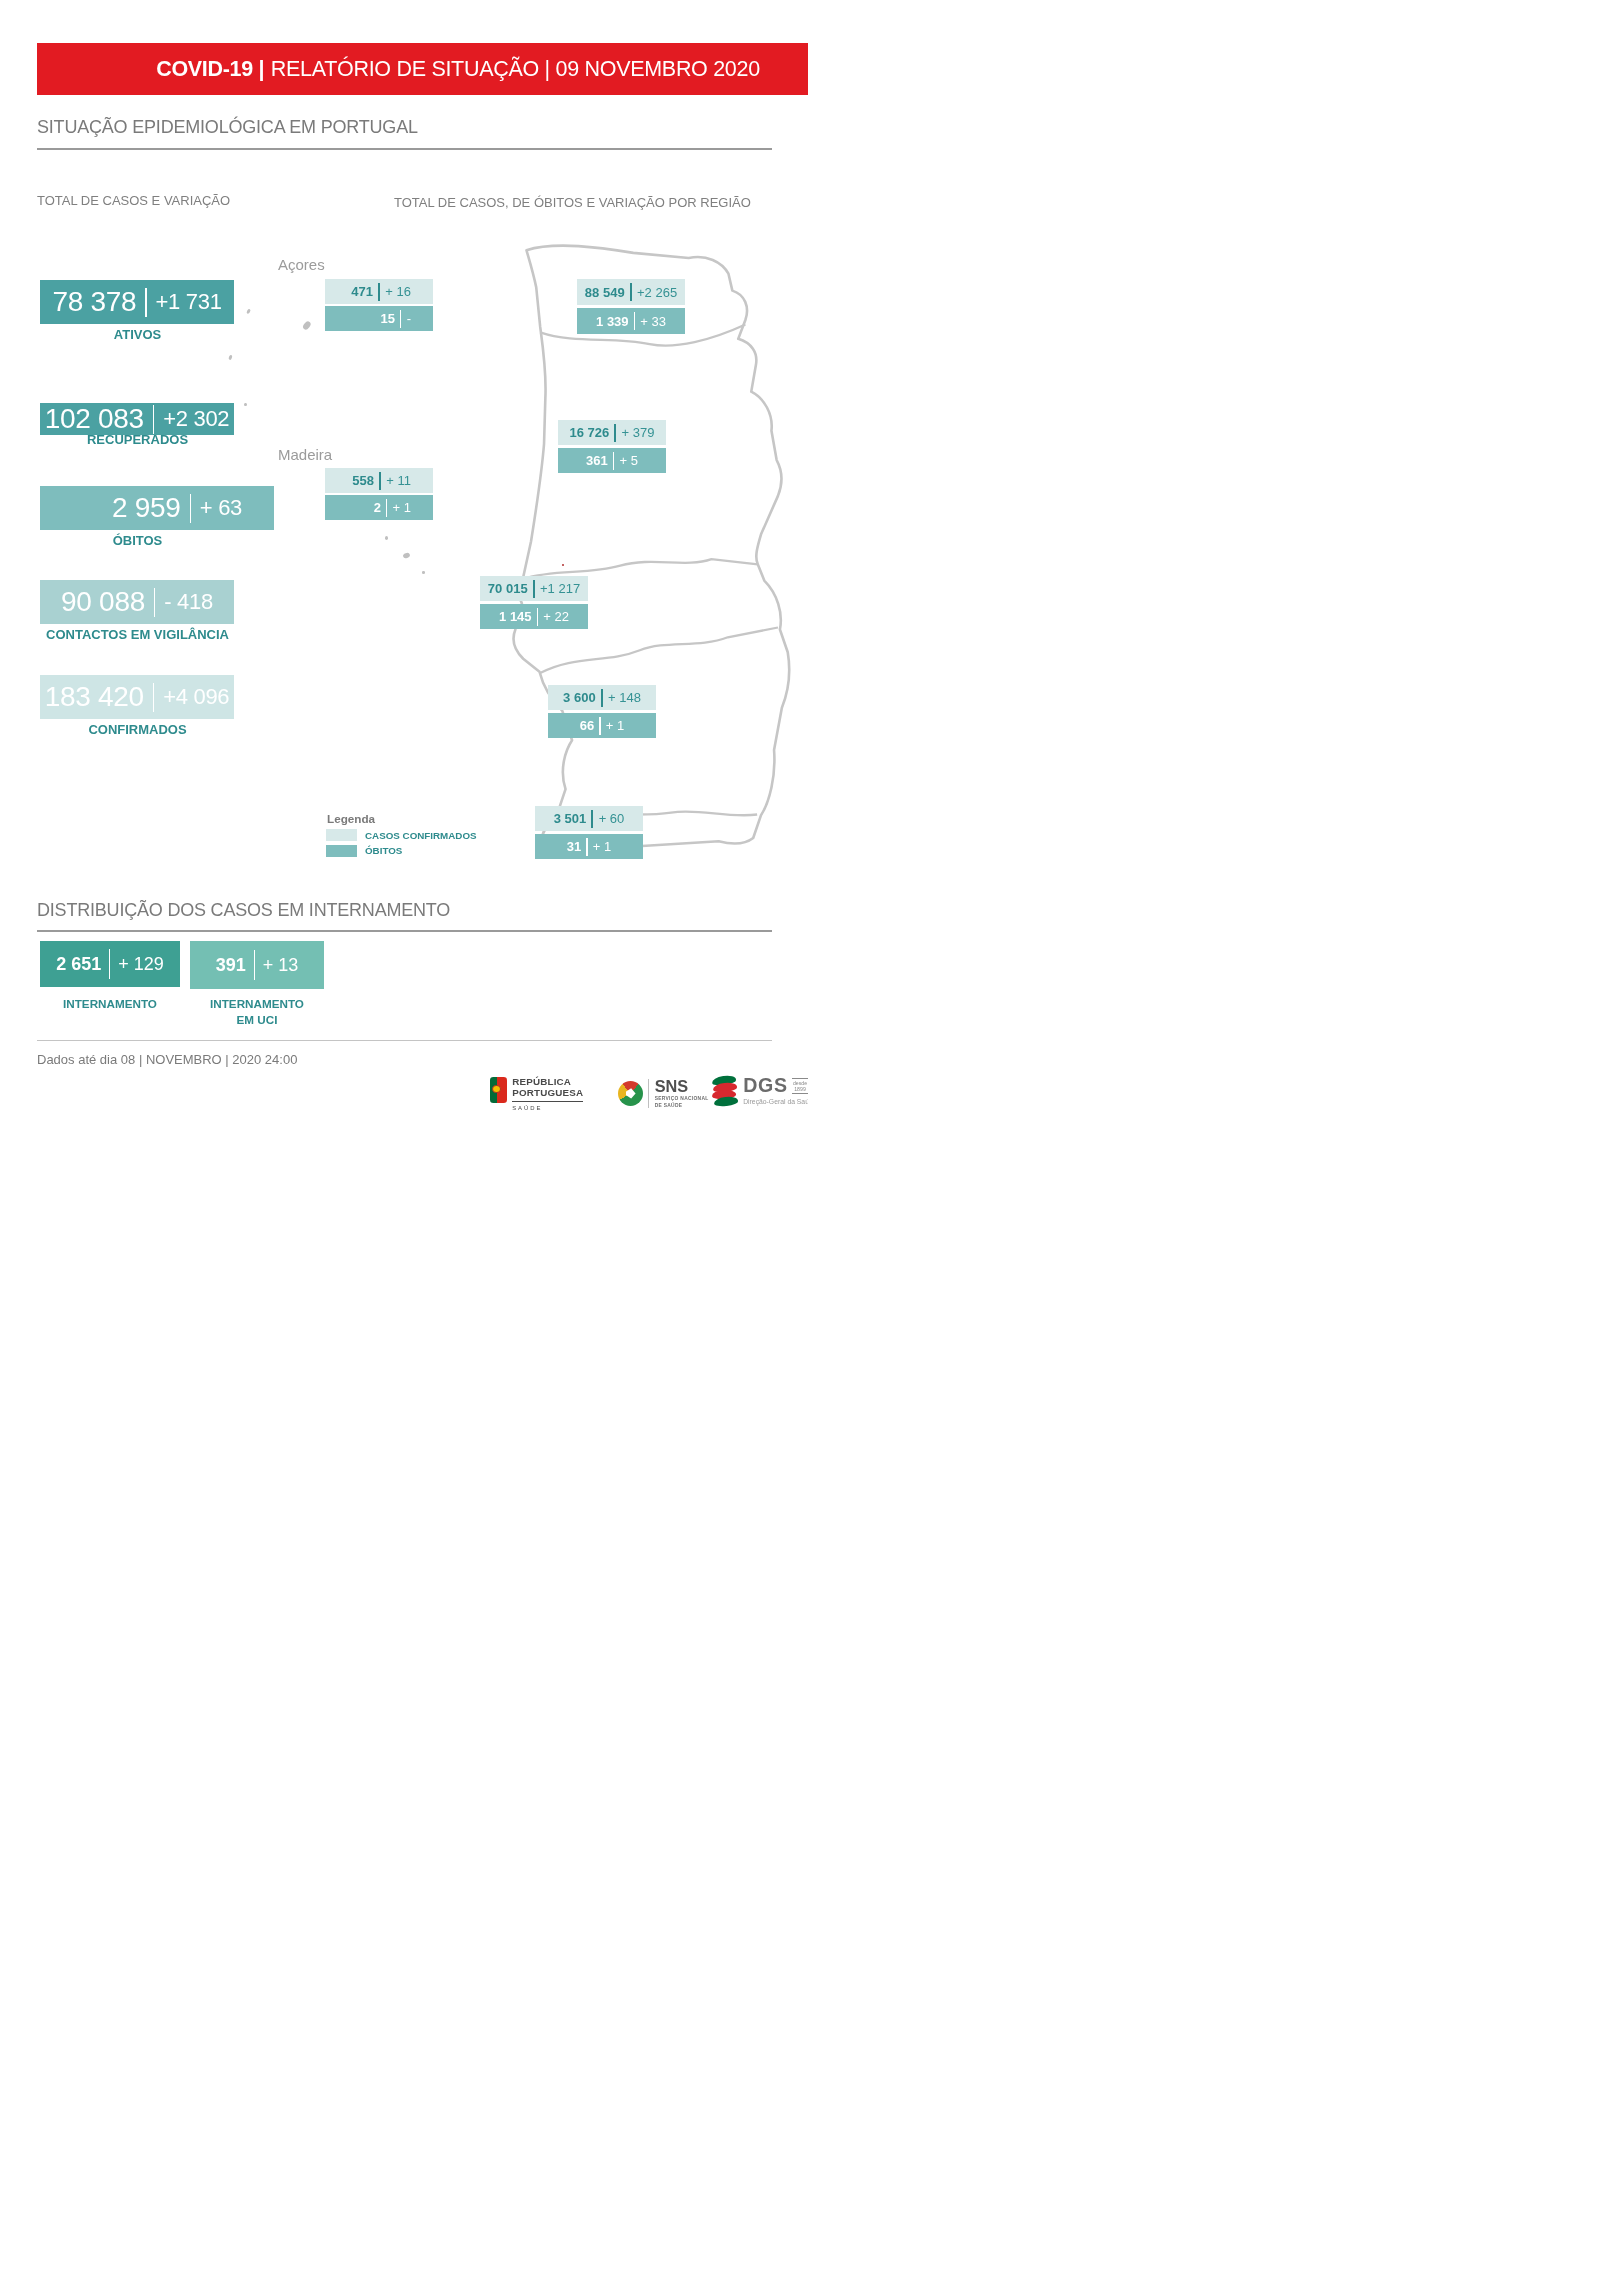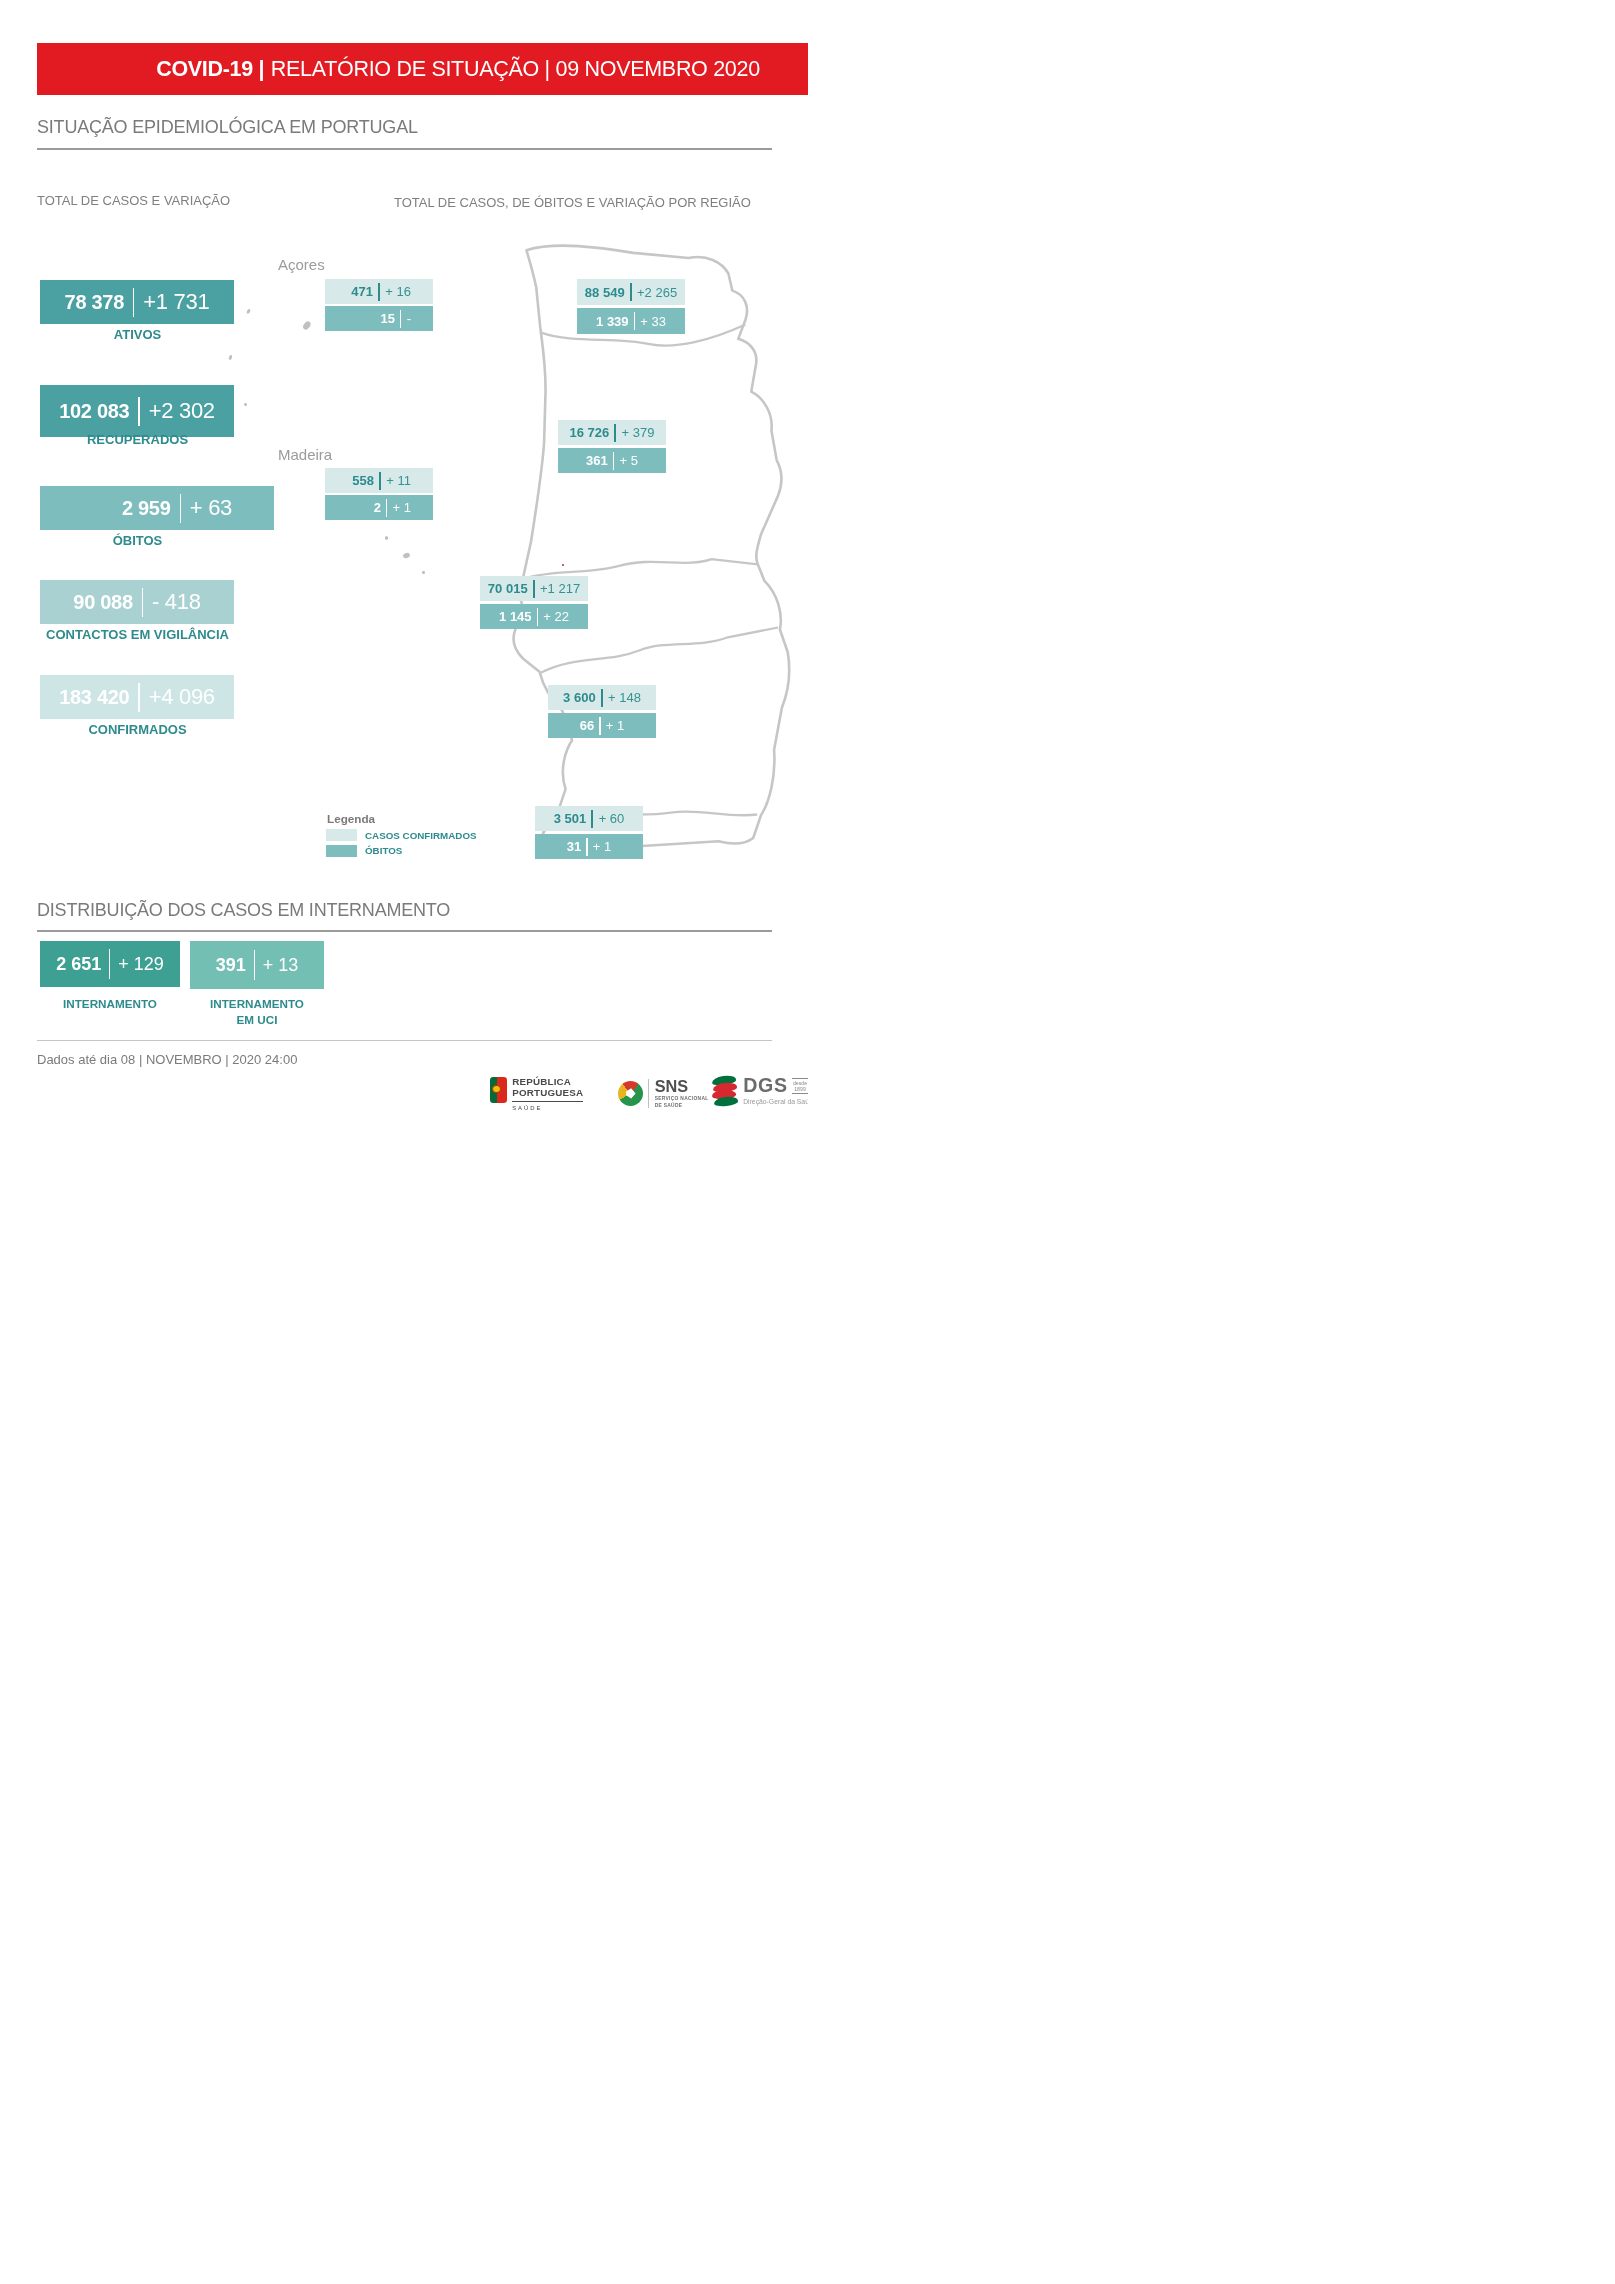--- a/index.html
+++ b/index.html
@@ -12,21 +12,21 @@
   .banner .b1{font-weight:700;font-size:21.5px;letter-spacing:-0.3px;}
   .banner .b2{font-weight:300;font-size:21.5px;letter-spacing:-0.3px;margin-left:6.5px;}
 
   .sec-title{color:var(--gray-text);font-size:18px;font-weight:300;letter-spacing:-0.2px;white-space:nowrap;}
   .rule{background:#9a9a9a;}
   .rule-light{background:#c4c4c4;}
   .colhead{color:#7f7f7f;font-size:13px;font-weight:300;white-space:nowrap;}
 
   
   .statbox{display:flex;align-items:center;justify-content:center;color:#fff;}
-  .statbox .num{font-weight:700;font-size:20px;letter-spacing:-0.3px;}
+  .statbox .num{font-weight:400;font-size:28px;letter-spacing:-0.3px;}
   .statbox .delta{font-weight:300;font-size:22px;letter-spacing:-0.3px;}
   .statbox .vbar{width:1.3px;height:29px;background:#fff;margin:0 9px;}
   .bg-dark{background:var(--teal-dark);}
   .bg-medium{background:var(--teal-medium);padding-left:40px;}
   .bg-light{background:var(--teal-light);}
   .bg-lighter{background:var(--teal-lighter);}
   .statlabel{text-align:center;color:var(--teal-text);font-weight:700;font-size:13px;white-space:nowrap;}
 
   
   .regionbox{display:flex;align-items:center;justify-content:center;}
@@ -120,21 +120,21 @@
   <div class="abs island" style="left:422px;top:571px;width:2.6px;height:2.6px;"></div>
   <div class="abs" style="left:562px;top:564px;width:2px;height:2px;background:#b03030;border-radius:50%;"></div>
 
   <div class="abs statbox bg-dark" style="left:40px;top:280px;width:194px;height:44px;">
     <span class="num">78 378</span>
     <span class="vbar"></span>
     <span class="delta">+1 731</span>
   </div>
   <div class="abs statlabel" style="left:20px;top:327px;width:235px;">ATIVOS</div>
 
-  <div class="abs statbox bg-dark" style="left:40px;top:385px;width:194px;height:52px;">
+  <div class="abs statbox bg-dark" style="left:40px;top:403px;width:194px;height:32px;">
     <span class="num">102 083</span>
     <span class="vbar"></span>
     <span class="delta">+2 302</span>
   </div>
   <div class="abs statlabel" style="left:20px;top:432px;width:235px;">RECUPERADOS</div>
 
   <div class="abs statbox bg-medium" style="left:40px;top:486px;width:194px;height:44px;">
     <span class="num">2 959</span>
     <span class="vbar"></span>
     <span class="delta">+ 63</span>

